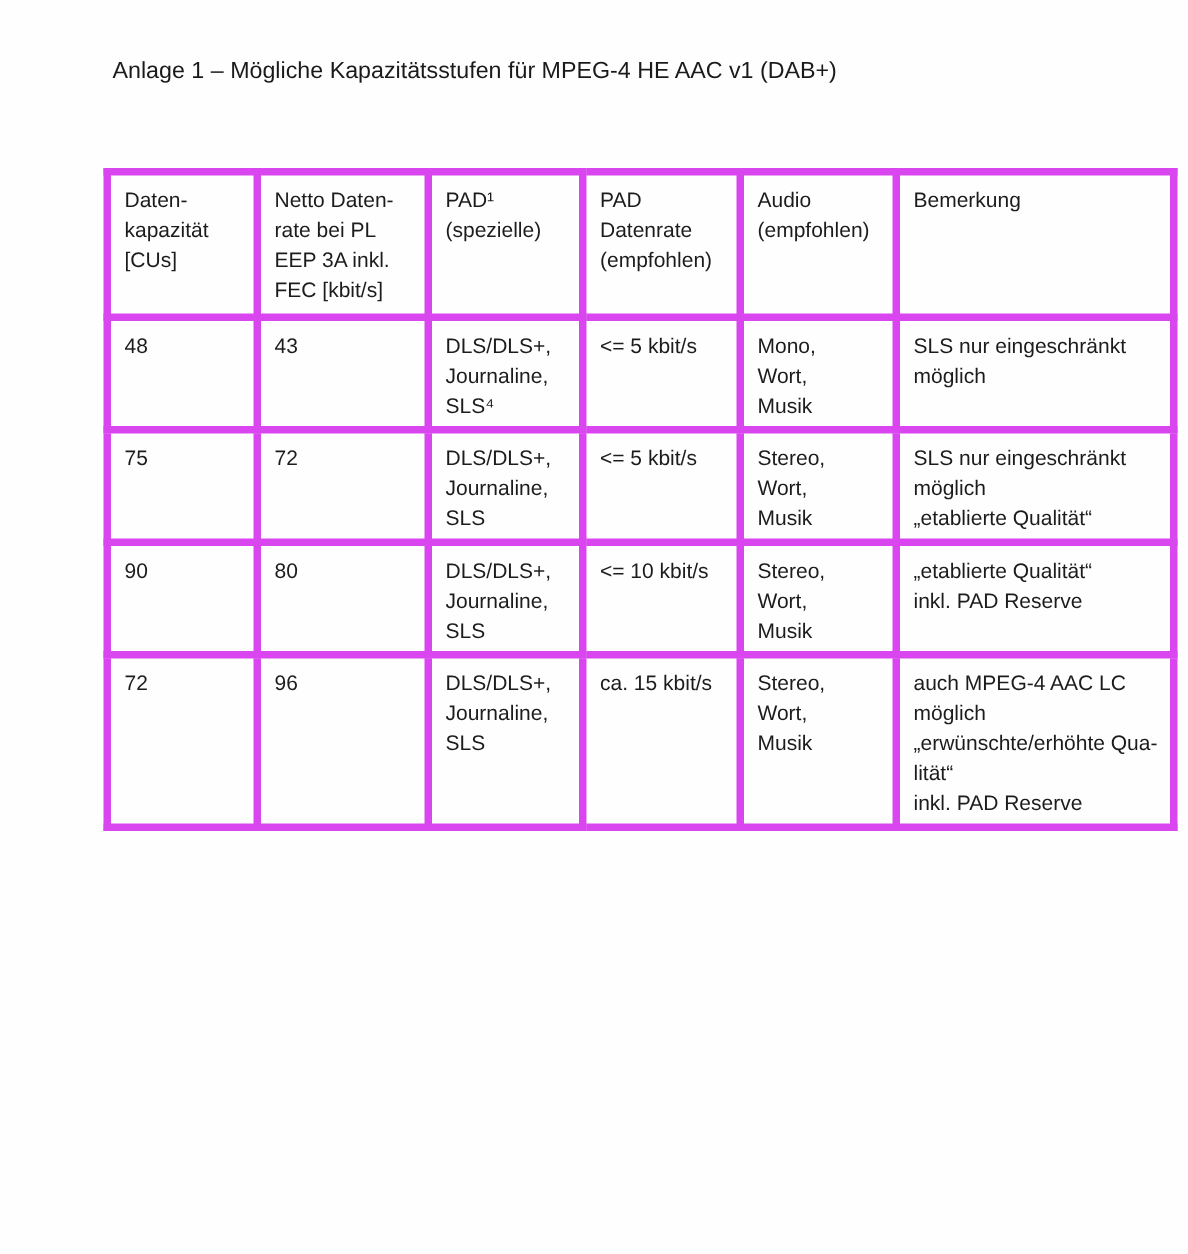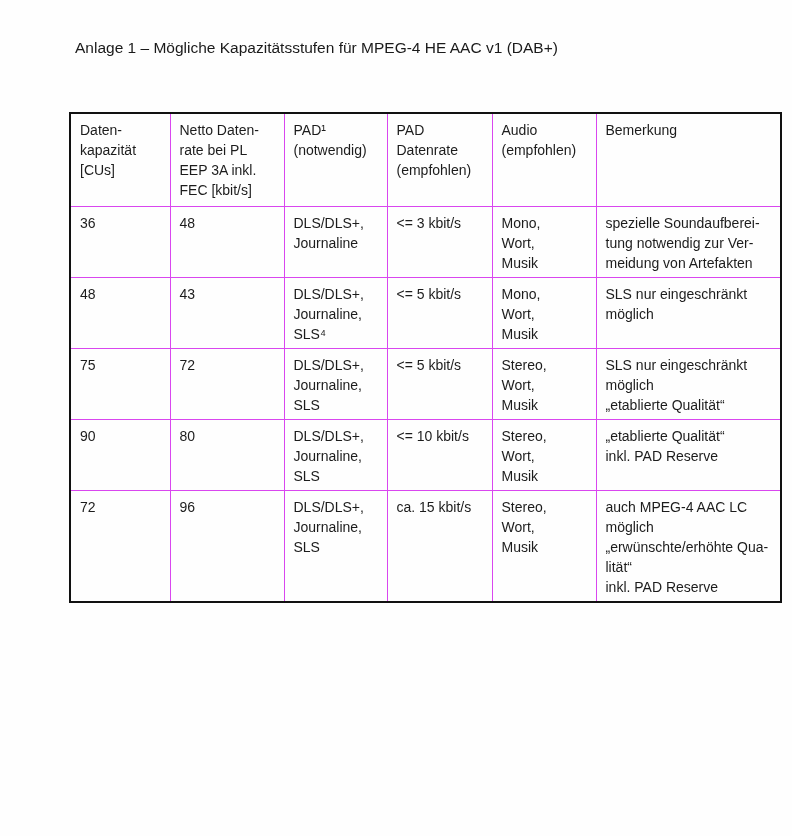--- a/index.html
+++ b/index.html
@@ -36,21 +36,21 @@
     width: 711px;
     border-collapse: collapse;
     table-layout: fixed;
     border: 2px solid #111;
     font-size: 14px;
     line-height: 20px;
     color: #1c1c1c;
   }
   table.cap-table th,
   table.cap-table td {
-    border: 1px solid #d946ef;
+    border: 5px solid #d946ef;
     vertical-align: top;
     text-align: left;
     font-weight: normal;
     padding: 6px 8px 4px 9px;
     white-space: pre-line;
     overflow: hidden;
   }
   table.cap-table thead th {
     height: 82px; 
   }
@@ -80,43 +80,30 @@
     <thead>
       <tr>
         <th>Daten-
 kapazität
 [CUs]</th>
         <th>Netto Daten-
 rate bei PL
 EEP 3A inkl.
 FEC [kbit/s]</th>
         <th>PAD¹
-(notwendig)</th>
+(spezielle)</th>
         <th>PAD
 Datenrate
 (empfohlen)</th>
         <th>Audio
 (empfohlen)</th>
         <th>Bemerkung</th>
       </tr>
     </thead>
     <tbody>
-      <tr>
-        <td>36</td>
-        <td>48</td>
-        <td>DLS/DLS+,
-Journaline</td>
-        <td>&lt;= 3 kbit/s</td>
-        <td>Mono,
-Wort,
-Musik</td>
-        <td>spezielle Soundaufberei-
-tung notwendig zur Ver-
-meidung von Artefakten</td>
-      </tr>
       <tr>
         <td>48</td>
         <td>43</td>
         <td>DLS/DLS+,
 Journaline,
 SLS⁴</td>
         <td>&lt;= 5 kbit/s</td>
         <td>Mono,
 Wort,
 Musik</td>

